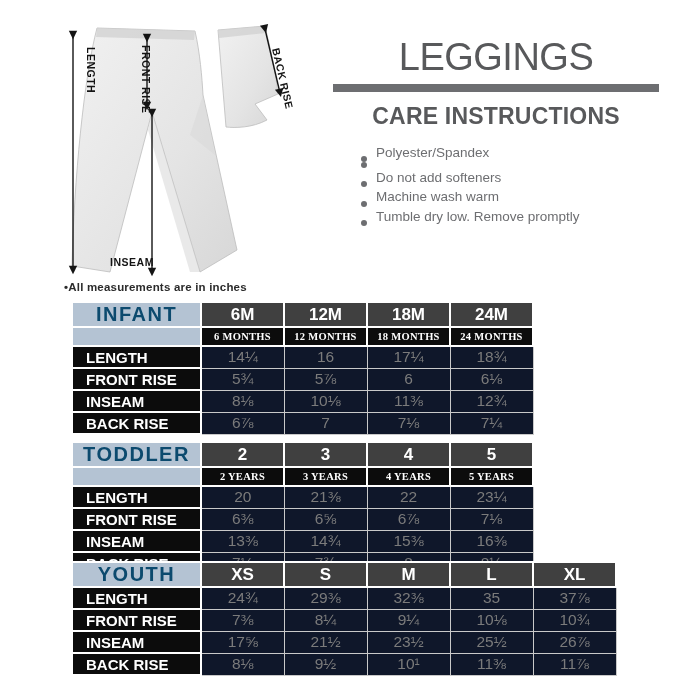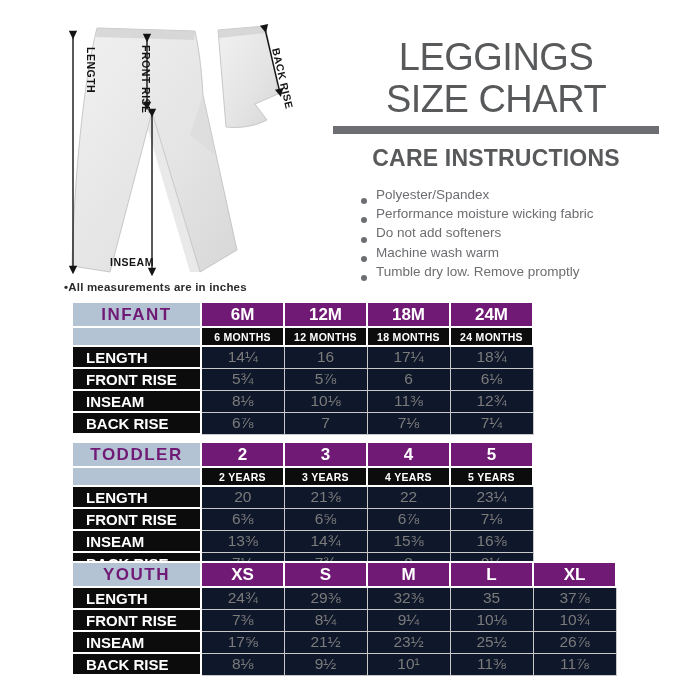--- a/index.html
+++ b/index.html
@@ -38,31 +38,31 @@
   .t-infant  { left:71px; top:301px; width:461px; }
   .t-toddler { left:71px; top:441px; width:461px; }
   .t-youth   { left:71px; top:561px; width:544px; }
   col.c-label { width:129px; }
   col.c-data  { width:83px;  }
   .size-table th, .size-table td { padding:0; overflow:hidden; white-space:nowrap; }
   tr.r-head { height:25px; }
   tr.r-sub  { height:19px; }
   tr.r-data { height:22px; }
   th.group {
-    background:#b4c3d3; color:#701a75; font-size:17px; font-weight:bold;
+    background:#b4c3d3; color:#0c4a6e; font-size:20px; font-weight:bold;
     letter-spacing:1.5px; text-align:center; border:2px solid #ffffff;
   }
   th.group-sub { background:#b4c3d3; border:2px solid #ffffff; }
   th.size {
-    background:#701a75; color:#ffffff; font-size:17px; font-weight:bold;
+    background:#404040; color:#ffffff; font-size:17px; font-weight:bold;
     text-align:center; border:2px solid #ffffff;
   }
   th.size-sub {
     background:#0c0c0c; color:#ffffff; font-size:10.5px; font-weight:bold;
-    text-align:center; letter-spacing:0.3px; border:2px solid #ffffff;
+    text-align:center; letter-spacing:0.3px; border:2px solid #ffffff;font-family:Liberation Serif, serif;
   }
   th.rowlabel {
     background:#0c0c0c; color:#ffffff; font-size:15px; font-weight:bold;
     text-align:left; padding-left:13px; border:2px solid #ffffff;
   }
   td.val {
     background:#0f172a; border:1px solid #c9c9c9; color:#7b7b7b;
     font-size:15.5px; text-align:center;
   }
 
@@ -107,31 +107,29 @@
     <text class="svg-label" transform="translate(47,32) rotate(90)">LENGTH</text>
     <text class="svg-label" transform="translate(102,30) rotate(90)">FRONT RISE</text>
     <text class="svg-label" x="92" y="251" text-anchor="middle">INSEAM</text>
     <text class="svg-label" transform="translate(232,34) rotate(77)">BACK RISE</text>
 
     <text class="svg-note" x="24" y="276">•All measurements are in inches</text>
   </svg>
 
   <div class="right-col">
     <div class="title-line">LEGGINGS</div>
-    <div class="title-line">SIZE CHART</div>
     <div class="title-bar"></div>
     <div class="care-heading">CARE INSTRUCTIONS</div>
     <ul class="care-list">
       <li>
         <span class="dot"></span>
         <span class="care-text">Polyester/Spandex</span>
       </li>
       <li>
         <span class="dot"></span>
-        <span class="care-text">Performance moisture wicking fabric</span>
       </li>
       <li>
         <span class="dot"></span>
         <span class="care-text">Do not add softeners</span>
       </li>
       <li>
         <span class="dot"></span>
         <span class="care-text">Machine wash warm</span>
       </li>
       <li>

